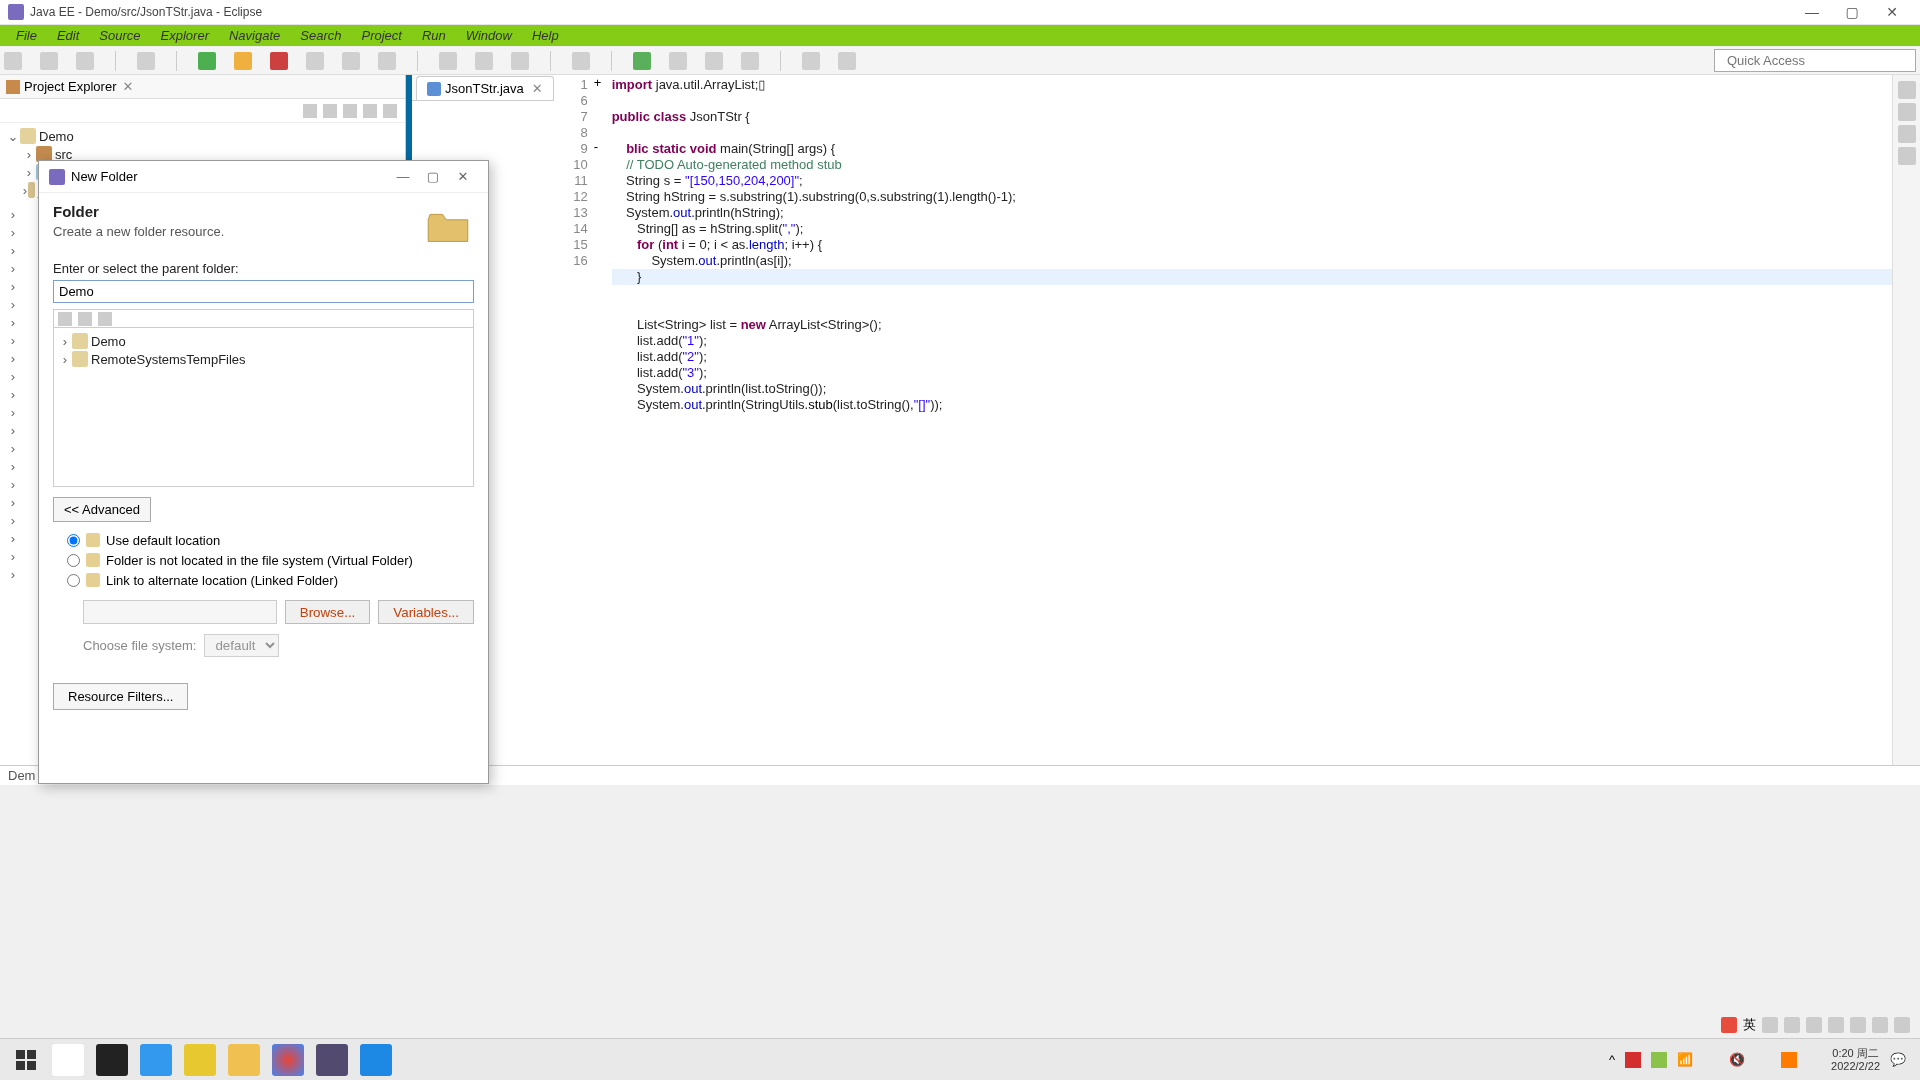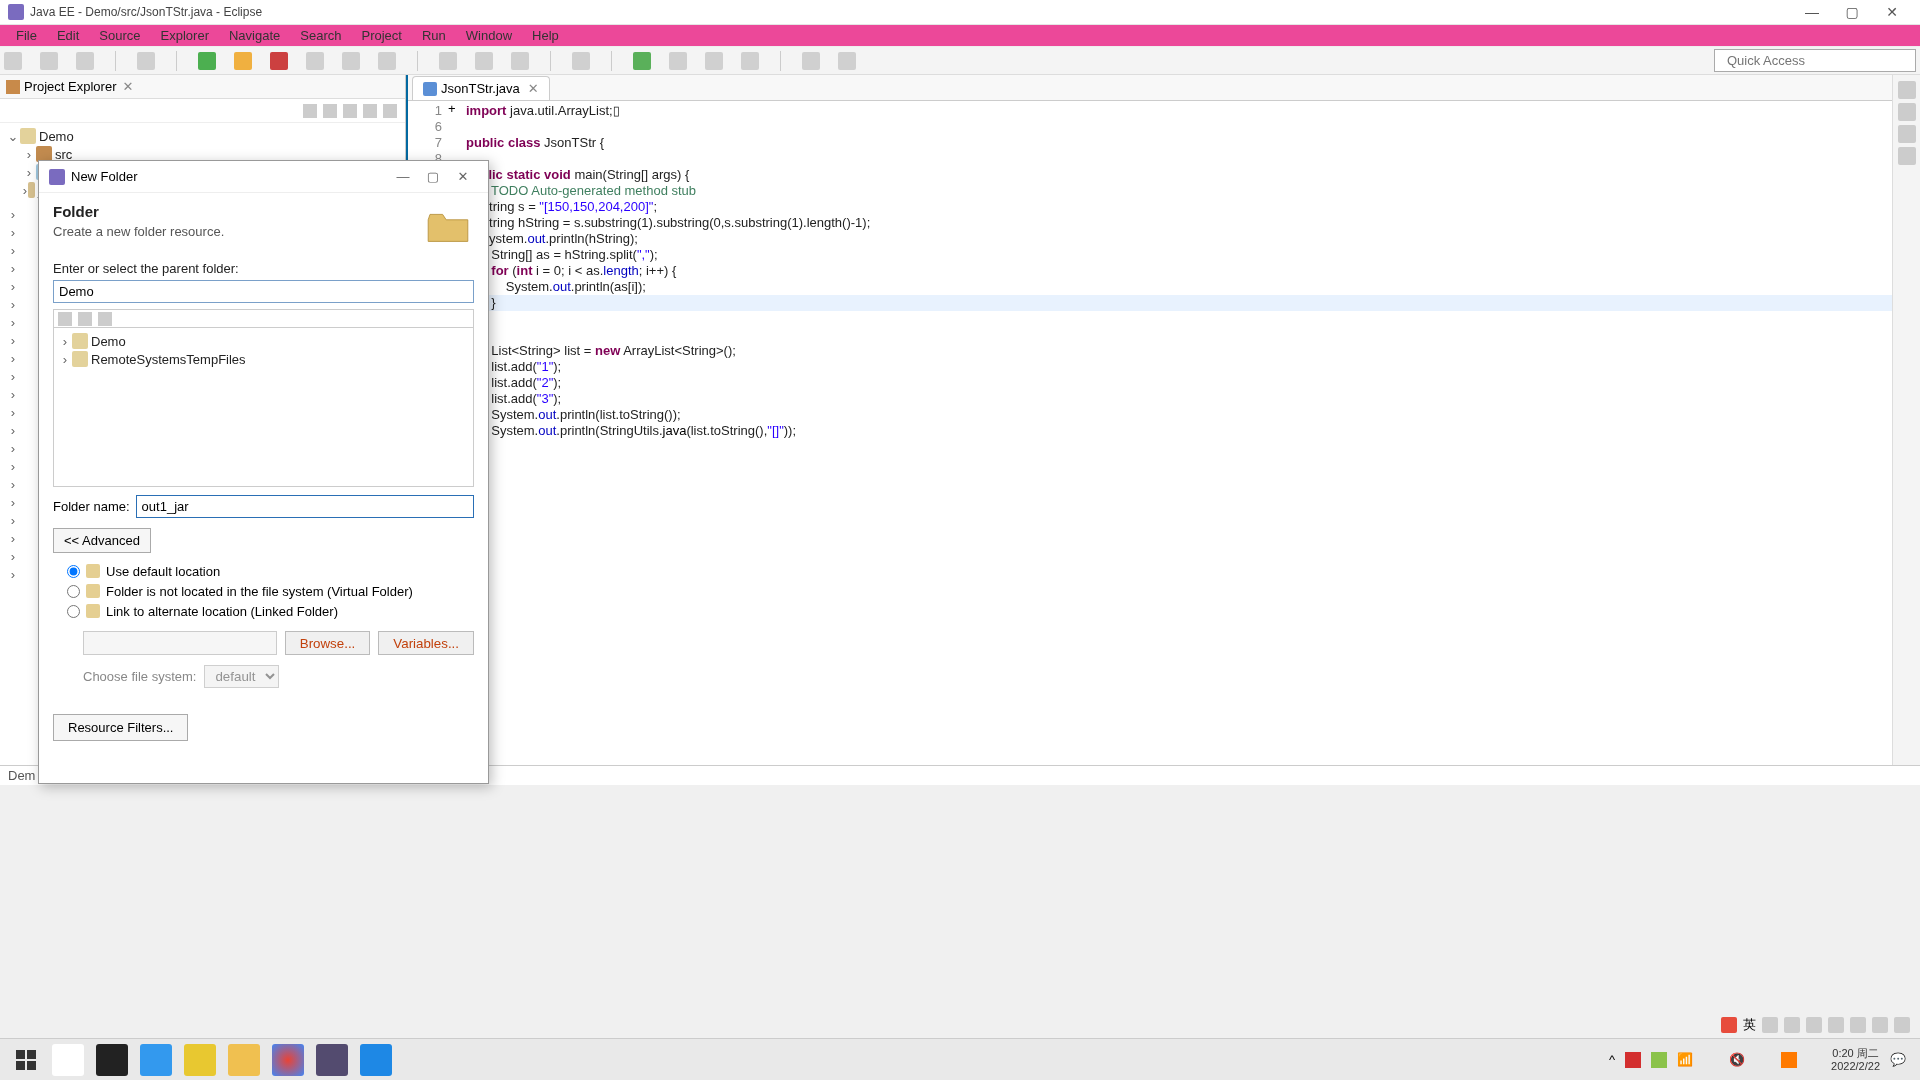--- a/index.html
+++ b/index.html
@@ -5,21 +5,21 @@
 * { margin: 0; padding: 0; box-sizing: border-box; font-family: "Segoe UI", Tahoma, sans-serif; }
 body { width: 1920px; height: 1080px; background: #f0f0f0; overflow: hidden; position: relative; font-size: 13px; }
 
 
 .titlebar { height: 25px; background: #fff; display: flex; align-items: center; padding: 0 8px; border-bottom: 1px solid #e5e5e5; }
 .titlebar .ico { width: 16px; height: 16px; margin-right: 6px; background: #7a6bbf; border-radius: 2px; }
 .titlebar .txt { flex: 1; color: #444; font-size: 12px; }
 .titlebar .winbtn { width: 40px; height: 25px; display: flex; align-items: center; justify-content: center; color: #555; font-size: 14px; }
 
 
-.menubar { height: 22px; background: #ec4899; display: flex; align-items: center; padding: 0 6px; border-bottom: 1px solid #eee; }
+.menubar { height: 22px; background: #84cc16; display: flex; align-items: center; padding: 0 6px; border-bottom: 1px solid #eee; font-style: italic; }
 .menubar span { padding: 2px 10px; color: #333; cursor: default; }
 
 
 .toolbar { height: 28px; background: #f4f4f4; border-bottom: 1px solid #ddd; display: flex; align-items: center; padding: 0 4px; gap: 18px; }
 .tb-ico { width: 18px; height: 18px; background: #d0d0d0; border-radius: 2px; }
 .tb-sep { width: 1px; height: 20px; background: #ccc; margin: 0 3px; }
 .tb-qa { margin-left: auto; border: 1px solid #aaa; padding: 3px 12px; font-size: 13px; background: #fff; color: #666; }
 .tb-persp { display: flex; align-items: center; gap: 4px; margin-left: 12px; }
 .tb-pbtn { border: 1px solid #ccc; padding: 3px 8px; background: #fff; display: flex; align-items: center; gap: 4px; font-size: 12px; }
 .tb-pbtn .pi { width: 14px; height: 14px; background: #c9a; border-radius: 2px; }
@@ -36,21 +36,21 @@
 .tree-row { display: flex; align-items: center; height: 18px; }
 .tree-row .exp { width: 14px; text-align: center; color: #666; }
 .tree-row .ico { width: 16px; height: 16px; margin-right: 3px; border-radius: 2px; }
 .ico-proj { background: #e3d29b; }
 .ico-src { background: #c28b4f; }
 .ico-lib { background: #a0c8e0; }
 .ico-jar { background: #d6c08f; }
 .tree-row .lbl { color: #222; white-space: nowrap; }
 .tree-row .sub { color: #999; margin-left: 4px; }
 
-.editor { flex: 1; display: flex; flex-direction: column; border-left: 2px solid #0369a1; }
+.editor { flex: 1; display: flex; flex-direction: row; border-left: 6px solid #0369a1; }
 .edtabs { height: 26px; display: flex; align-items: flex-end; background: #f8f8f8; border-bottom: 1px solid #ccc; }
 .edtab { height: 24px; padding: 0 10px; display: flex; align-items: center; gap: 4px; background: #fff; border: 1px solid #ccc; border-bottom: none; border-radius: 4px 4px 0 0; margin-left: 4px; }
 .edtab .ti { width: 14px; height: 14px; background: #5b8fd6; border-radius: 2px; }
 .edtab .cx { color: #888; margin-left: 4px; }
 .code { flex: 1; display: flex; font-family: "Consolas", monospace; font-size: 13px; line-height: 16px; overflow: hidden; position: relative; }
 .gutter { width: 40px; text-align: right; color: #888; padding: 2px 6px 0 0; background: #fff; }
 .gutter div { height: 16px; }
 .marks { width: 14px; background: #fff; }
 .marks div { height: 16px; }
 .codetext { flex: 1; padding: 2px 0 0 4px; white-space: pre; background: #fff; color: #222; }
@@ -326,21 +326,21 @@
        String[] as = hString.split(<span class="st">","</span>);
        <span class="kw">for</span> (<span class="kw">int</span> i = 0; i &lt; as.<span class="fld">length</span>; i++) {
            System.<span class="fld">out</span>.println(as[i]);
 <span class="hl">       }</span>
 
        List&lt;String&gt; list = <span class="kw">new</span> ArrayList&lt;String&gt;();
        list.add(<span class="st">"1"</span>);
        list.add(<span class="st">"2"</span>);
        list.add(<span class="st">"3"</span>);
        System.<span class="fld">out</span>.println(list.toString());
-       System.<span class="fld">out</span>.println(StringUtils.<span class="tn">java</span>(list.toString(),<span class="st">"[]"</span>));</div>
+       System.<span class="fld">out</span>.println(StringUtils.<span class="tn">stub</span>(list.toString(),<span class="st">"[]"</span>));</div>
     </div>
   </div>
 
   <div class="rail">
     <div></div>
     <div></div>
     <div></div>
     <div></div>
   </div>
 </div>
@@ -377,24 +377,20 @@
       <div class="tree-row">
           <span class="exp">›</span>
           <div class="ico ico-proj"></div>
           <span class="lbl">Demo</span>
         </div>
       <div class="tree-row">
           <span class="exp">›</span>
           <div class="ico ico-proj"></div>
           <span class="lbl">RemoteSystemsTempFiles</span>
         </div>
-    </div>
-    <div class="folder-row">
-      <label>Folder name:</label>
-      <input value="out1_jar" style="">
     </div>
     <div class="adv-btn">&lt;&lt; Advanced</div>
     <div class="radios">
       <label>
           <input type="radio" checked="" style="">
           <div class="ri"></div>
           <span>Use default location</span>
         </label>
       <label>
           <input type="radio" style="">

